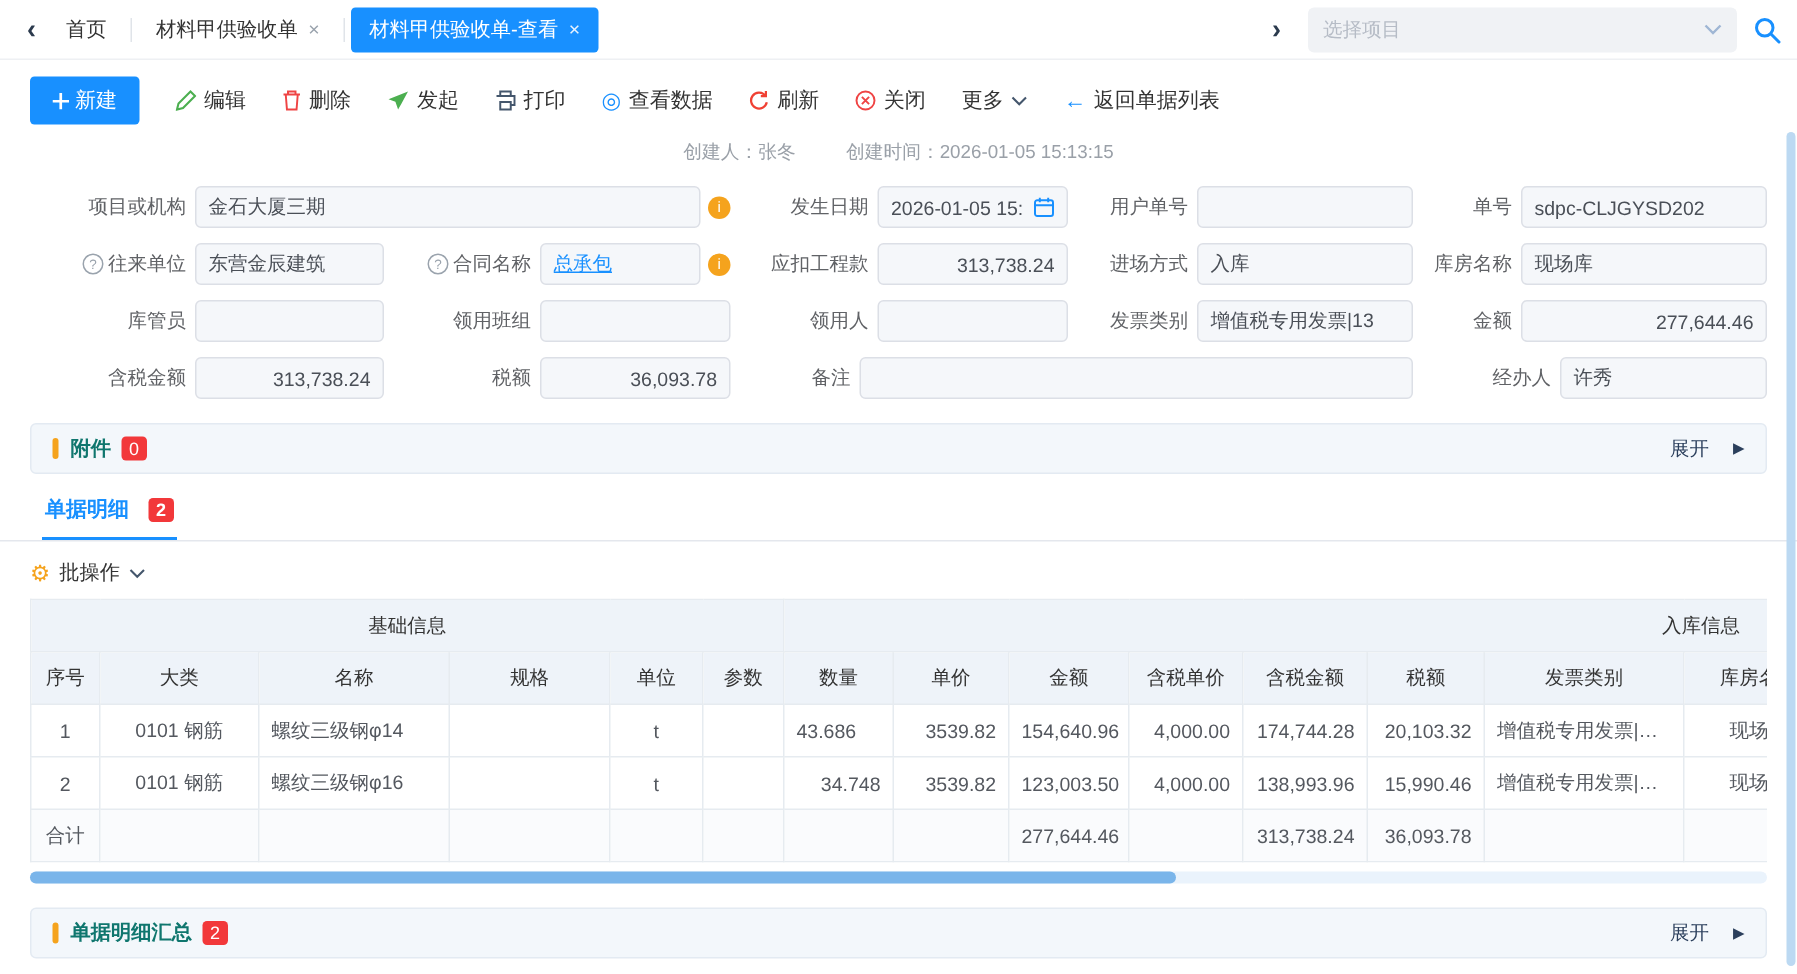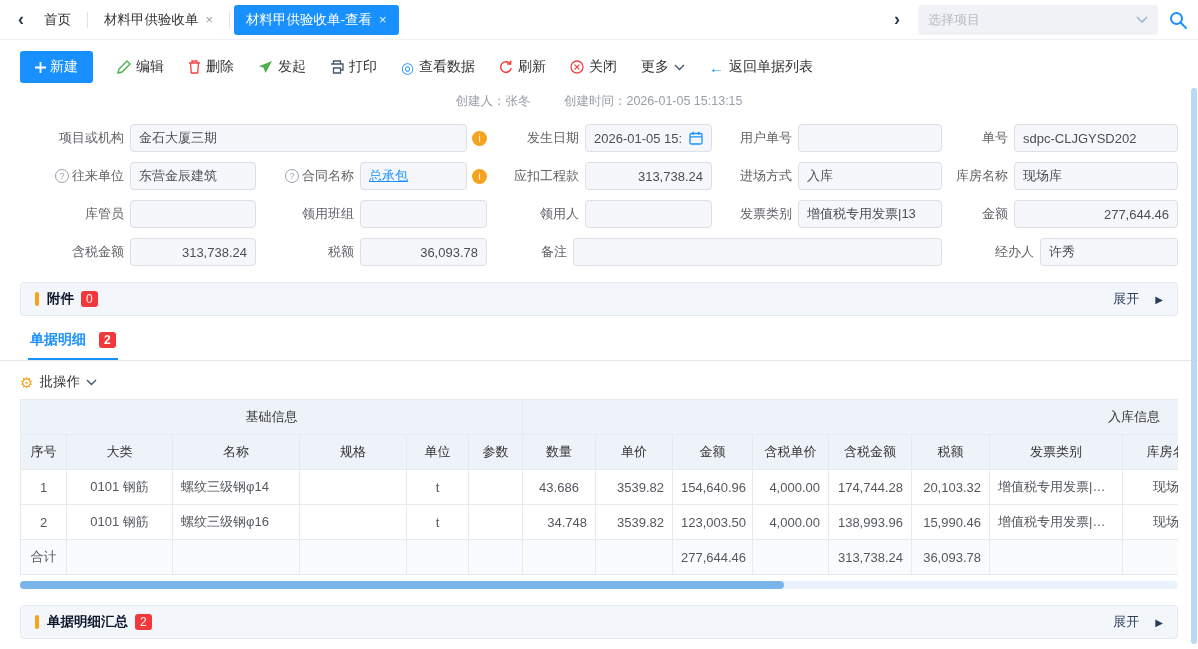--- a/index.html
+++ b/index.html
@@ -10,21 +10,21 @@
   
   .tabbar { height:40px; display:flex; align-items:center; padding:0 10px; background:#fff;
     border-bottom:1px solid #eef0f3; }
   .nav-chev { font-size:18px; color:#2b3a4d; padding:0 8px; cursor:pointer; font-weight:bold; }
   .tab { display:flex; align-items:center; gap:7px; padding:6px 12px; font-size:13.5px; color:#333; cursor:pointer; }
   .tab .x { color:#9aa3ad; font-size:13px; }
   .tab.active { background:#1890ff; color:#fff; border-radius:3px; }
   .tab.active .x { color:#e8f3ff; }
   .tab-sep { width:1px; height:16px; background:#e0e4e9; margin:0 4px; }
   .tabbar-right { margin-left:auto; display:flex; align-items:center; gap:10px; }
-  .proj-select { width:240px; height:30px; background:#f0f2f5; border:none; border-radius:4px;
+  .proj-select { width:286px; height:30px; background:#f0f2f5; border:none; border-radius:4px;
     display:flex; align-items:center; padding:0 10px;font-family:Liberation Serif, serif; }
   .proj-select input { flex:1; border:none; background:transparent; outline:none; font-size:13px; color:#333;
     font-family:inherit; }
   .proj-select input::placeholder { color:#b6bcc6; }
 
   
   .toolbar { display:flex; align-items:center; gap:24px; padding:11px 20px 6px; }
   .btn-primary { background:#1890ff; color:#fff; border:none; border-radius:3px; padding:7px 15px;
     font-size:14px; display:flex; align-items:center; gap:4px; cursor:pointer; font-family:inherit; }
   .tool-btn { display:flex; align-items:center; gap:5px; font-size:14px; color:#333; cursor:pointer; background:none; border:none; font-family:inherit;text-align:center; }
@@ -53,21 +53,21 @@
   .help { width:14px; height:14px; border:1px solid #9aa3ad; color:#9aa3ad; border-radius:50%;
     font-size:9px; line-height:12px; text-align:center; font-style:normal; flex:none; }
   .info { width:15px; height:15px; background:#f5a31d; color:#fff; border-radius:50%;
     font-size:10px; line-height:15px; text-align:center; font-style:normal; margin-left:5px; flex:none; cursor:pointer; }
   .cal-ic { margin-left:auto; flex:none; cursor:pointer; }
 
   
   .secbar { display:flex; align-items:center; height:34px; background:#f3f7fb;
     border:1px solid #e3eaf2; border-radius:4px; padding:0 14px; margin:16px 20px 0; cursor:pointer; }
   .secmark { width:4px; height:14px; background:#f5a31d; border-radius:2px; margin-right:8px; }
-  .sectitle { font-weight:bold; font-size:13.5px; color:#0f172a; }
+  .sectitle { font-weight:bold; font-size:13.5px; color:#0f766e; }
   .badge { background:#f2383a; color:#fff; font-size:12px; border-radius:3px; padding:1px 5px;
     margin-left:7px; line-height:14px; }
   .expand { margin-left:auto; display:flex; align-items:center; gap:16px; color:#2b3f5c; font-size:13px; }
   .expand .tri { font-size:10px; color:#2b3f5c; }
 
   
   .dtabs { margin-top:13px; padding:0 28px; border-bottom:1px solid #e4e7ed; display:flex; }
   .dtab { display:inline-flex; align-items:center; gap:6px; padding:2px 2px 9px;
     color:#1890ff; font-size:14px; font-weight:bold; border-bottom:2px solid #1890ff; cursor:pointer; }
 
@@ -380,21 +380,21 @@
         </tr>
     </thead>
     <tbody>
         <tr>
           <td style="text-align: center;">1</td>
           <td style="text-align: center;">0101 钢筋</td>
           <td style="text-align: left;">螺纹三级钢φ14</td>
           <td style="text-align: left;"></td>
           <td style="text-align: center;">t</td>
           <td style="text-align: center;"></td>
-          <td style="text-align: center;">43.686</td>
+          <td style="text-align: left;">43.686</td>
           <td style="text-align: right;">3539.82</td>
           <td style="text-align: right;">154,640.96</td>
           <td style="text-align: right;">4,000.00</td>
           <td style="text-align: right;">174,744.28</td>
           <td style="text-align: right;">20,103.32</td>
           <td style="text-align: left;">增值税专用发票|…</td>
           <td style="text-align: center;">现场库</td>
         </tr>
         <tr>
           <td style="text-align: center;">2</td>

